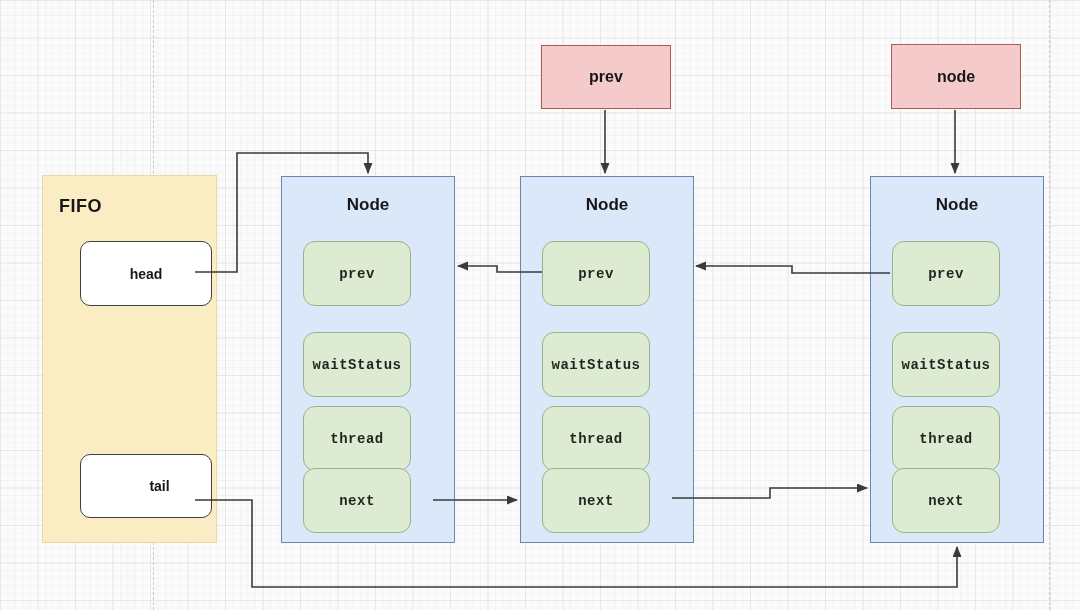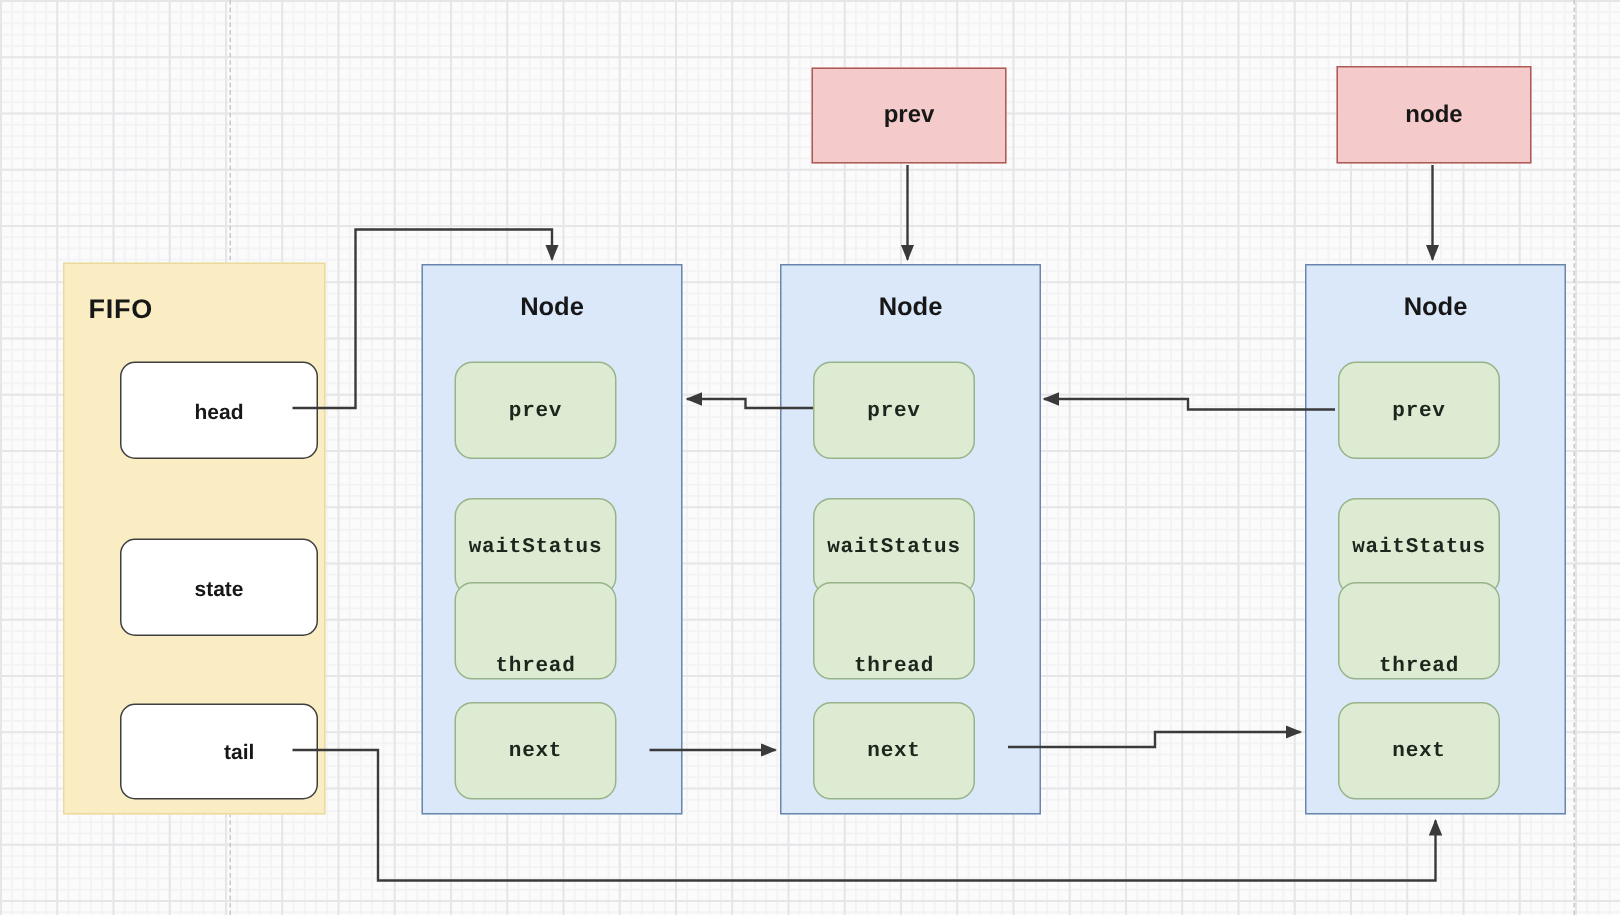--- a/index.html
+++ b/index.html
@@ -32,34 +32,34 @@
 
   .fifo{left:42px;top:175px;width:175px;height:368px;
     background:var(--fifo-fill);border:1px solid var(--fifo-border);}
   .fifo-title{position:absolute;top:20px;left:16px;width:100%;text-align:left;
     font-weight:bold;font-size:18px;letter-spacing:.5px;}
   .slot{position:absolute;left:21px;width:132px;height:65px;
     background:var(--slot-fill);border:1.5px solid var(--slot-border);
     border-radius:10px;display:flex;align-items:center;justify-content:center;
     box-sizing:border-box;margin-left:16px;}
   .slot span{font-weight:bold;font-size:14px;}
-  .slot-head{top:65px;} .slot-state{top:183px;} .slot-tail{top:293px;height:64px;padding-left:27px;}
+  .slot-head{top:65px;} .slot-state{top:183px;} .slot-tail{top:278px;height:64px;padding-left:27px;}
 
   .node-col{top:176px;width:174px;height:367px;
     background:var(--node-fill);border:1.5px solid var(--node-border);}
   .node-1{left:281px;} .node-2{left:520px;} .node-3{left:870px;}
   .node-title{position:absolute;top:18px;left:0;width:100%;text-align:center;
     font-weight:bold;font-size:17px;}
   .field{position:absolute;left:21px;width:108px;height:65px;
     background:var(--field-fill);border:1.3px solid var(--field-border);
     border-radius:12px;display:flex;align-items:center;justify-content:center;
     box-sizing:border-box;}
   .field span{font-family:"Liberation Mono",monospace;font-weight:bold;
     font-size:14px;letter-spacing:.5px;color:#1d261d;}
-  .f-0{top:64px;} .f-1{top:155px;} .f-2{top:211px;align-items:flex-end;} .f-3{top:291px;justify-content:center;}
+  .f-0{top:64px;} .f-1{top:155px;} .f-2{top:229px;} .f-3{top:291px;justify-content:center;}
 
   .pointer{width:130px;height:64px;background:var(--pointer-fill);
     border:1.5px solid var(--pointer-border);
     display:flex;align-items:center;justify-content:center;}
   .pointer span{font-weight:bold;font-size:16px;}
   .ptr-pred{left:541px;top:45px;} .ptr-node{left:891px;top:44px;height:65px;}
 
   .wires{position:absolute;left:0;top:0;width:1080px;height:610px;
     z-index:3;pointer-events:none;}
   .wires polyline{fill:none;stroke:var(--arrow);stroke-width:1.6px;}
@@ -70,23 +70,20 @@
 
 <div class="canvas">
 
   <div class="pagebreak pb-left"></div>
   <div class="pagebreak pb-right"></div>
 
   <div class="shape fifo">
     <div class="fifo-title">FIFO</div>
     <div class="slot slot-head">
       <span>head</span>
-    </div>
-    <div class="slot slot-state">
-      <span>state</span>
     </div>
     <div class="slot slot-tail">
       <span>tail</span>
     </div>
   </div>
 
   <div class="shape pointer ptr-pred">
     <span>prev</span>
   </div>
   <div class="shape pointer ptr-node">

